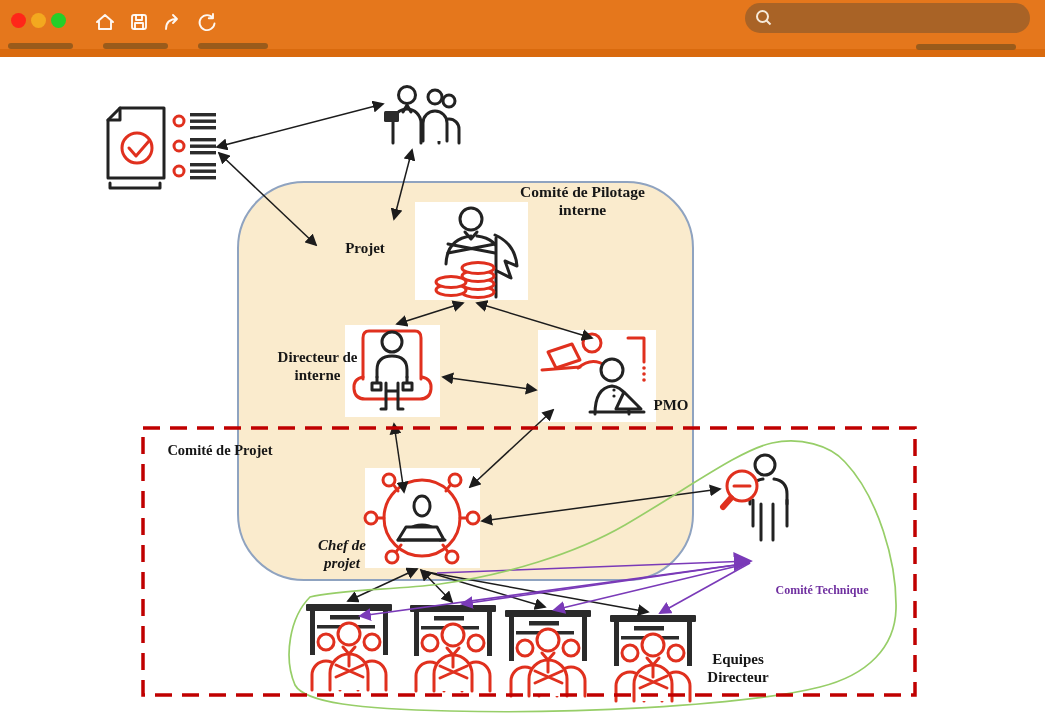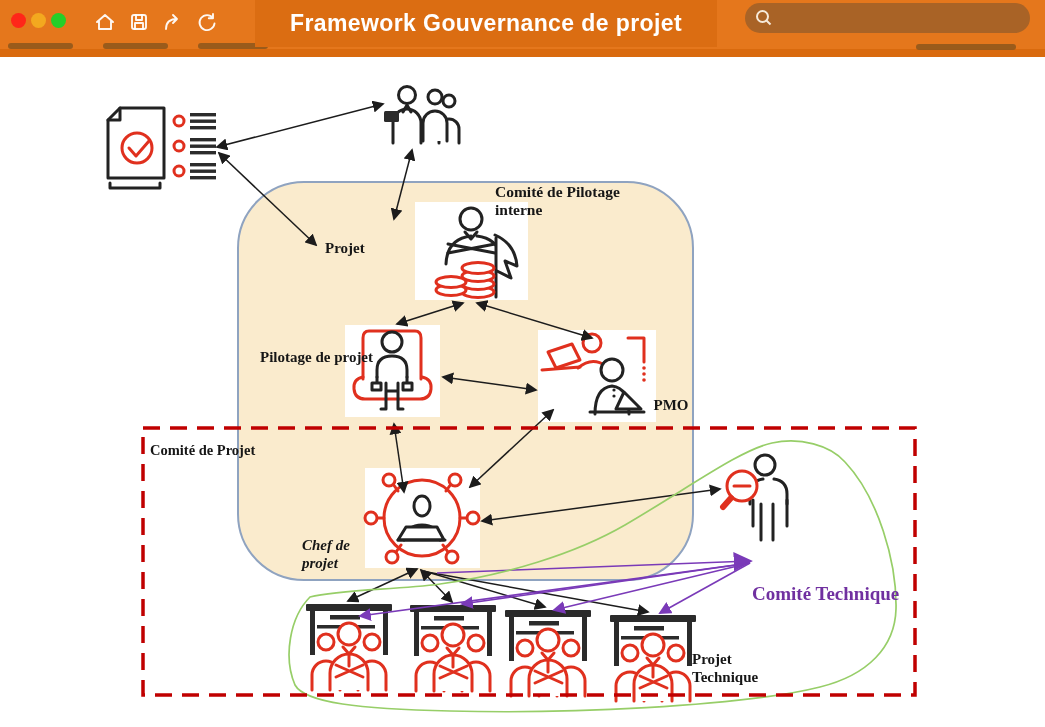--- a/index.html
+++ b/index.html
@@ -23,21 +23,21 @@
   .titlebox{position:absolute;left:255px;top:0;width:462px;height:47px;background:var(--orange_dark);
     display:flex;align-items:center;justify-content:center;z-index:7}
   .titlebox span{color:#fff;font-weight:bold;font-size:23px;letter-spacing:.4px}
   .searchbox{position:absolute;left:745px;top:3px;width:285px;height:30px;border-radius:15px;
     background:var(--orange_deep);display:flex;align-items:center;padding:0 10px;z-index:7}
   .searchbox svg{stroke:#f6ead9;fill:none;stroke-width:2;flex:0 0 auto}
   .searchbox input{background:transparent;border:none;outline:none;color:#fff;font-size:14px;margin-left:8px;width:230px}
 
   
   .lbl{position:absolute;font-family:"Liberation Serif",serif;font-weight:bold;color:var(--ink);
-    text-align:left;font-size:15px;line-height:1.18;z-index:4}
+    text-align:center;font-size:15px;line-height:1.18;z-index:4}
   .nowrap{white-space:nowrap}
   .purplelbl{color:var(--purple_text)}
 
   
   svg.diagram{position:absolute;left:0;top:0;z-index:1}
   .sk{fill:none;stroke:#222;stroke-width:3;stroke-linecap:round;stroke-linejoin:round}
   .skw{fill:#fff;stroke:#222;stroke-width:3;stroke-linecap:round;stroke-linejoin:round}
   .skr{fill:none;stroke:var(--icon_red);stroke-width:3;stroke-linecap:round;stroke-linejoin:round}
   .skrw{fill:#fff;stroke:var(--icon_red);stroke-width:3;stroke-linecap:round;stroke-linejoin:round}
   .blk{fill:#2b2b2b}
@@ -223,26 +223,26 @@
 
     <path class="gloop" d="M310,597 C290,617 283,657 295,685 C305,703 360,709 450,711 C560,714 740,707 820,687
          C868,675 895,647 896,609 C897,562 878,497 845,462 C830,445 800,437 772,443
          C740,450 690,487 625,525 C575,554 505,575 440,584 C395,590 340,589 310,597 Z"></path>
 
     <rect class="dashbox" x="143" y="428" width="772" height="267"></rect>
   </svg>
 
   <div class="lbl" style="left:495px;top:183px;width:175px;font-size:15.5px;">Comité de Pilotage interne</div>
   <div class="lbl" style="left:325px;top:240px;width:80px;">Projet</div>
-  <div class="lbl" style="left:260px;top:349px;width:115px;">Pilotage de projet</div>
+  <div class="lbl" style="left:260px;top:349px;width:115px;">Directeur de interne</div>
   <div class="lbl nowrap" style="left:646px;top:397px;width:50px;text-align:center;">PMO</div>
-  <div class="lbl nowrap" style="left:150px;top:442px;width:140px;text-align:left;font-size:14.5px;">Comité de Projet</div>
+  <div class="lbl nowrap" style="left:150px;top:442px;width:140px;text-align:center;font-size:14.5px;">Comité de Projet</div>
   <div class="lbl" style="left:302px;top:537px;width:80px;font-style:italic;">Chef de projet</div>
-  <div class="lbl nowrap purplelbl" style="left:752px;top:583px;width:140px;font-size:19px;">Comité Technique</div>
-  <div class="lbl" style="left:692px;top:651px;width:92px;">Projet Technique</div>
+  <div class="lbl nowrap purplelbl" style="left:752px;top:583px;width:140px;font-size:12px;">Comité Technique</div>
+  <div class="lbl" style="left:692px;top:651px;width:92px;">Equipes Directeur</div>
 
   <div class="header">
     <span class="dot" style="left:11px;background:var(--dot_red)"></span>
     <span class="dot" style="left:31px;background:var(--dot_yellow)"></span>
     <span class="dot" style="left:51px;background:var(--dot_green)"></span>
 
     <div class="navicons">
       <div class="navbtn">
         <svg width="22" height="22" viewBox="0 0 22 22">
           <path d="M3,11 L11,4 L19,11 M5,10 V18 H17 V10"></path>
@@ -264,23 +264,20 @@
           <path d="M17,7 A7.5,7.5 0 1 0 18.5,12.5 M17,3 v4.2 h-4.2"></path>
         </svg>
       </div>
     </div>
 
     <span class="phbar" style="left:8px;top:43px;width:65px;"></span>
     <span class="phbar" style="left:103px;top:43px;width:65px;"></span>
     <span class="phbar" style="left:198px;top:43px;width:70px;"></span>
     <span class="phbar" style="left:916px;top:44px;width:100px;"></span>
 
-    <div class="titlebox">
-      <span>Framework Gouvernance de projet</span>
-    </div>
 
     <div class="searchbox">
       <svg width="18" height="18" viewBox="0 0 18 18">
         <circle cx="7.5" cy="7.5" r="5.5"></circle>
         <path d="M11.5,11.5 L15.5,15.5"></path>
       </svg>
       <input type="text" value="" placeholder="" style="">
     </div>
   </div>
 

